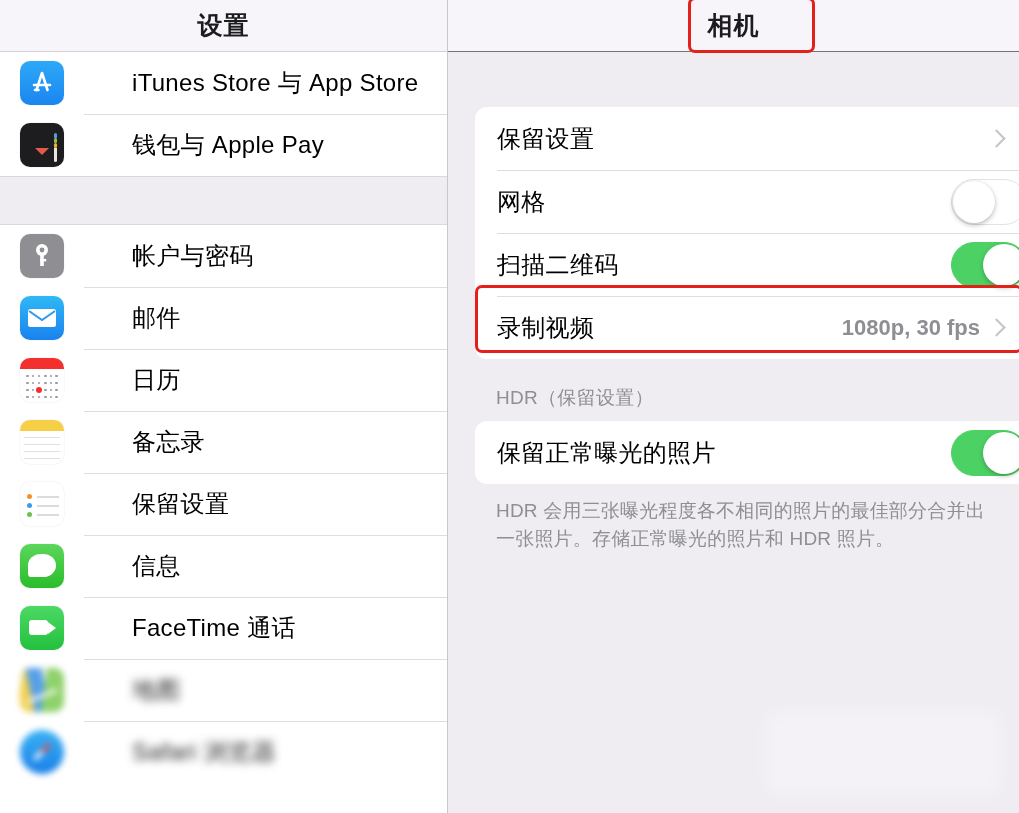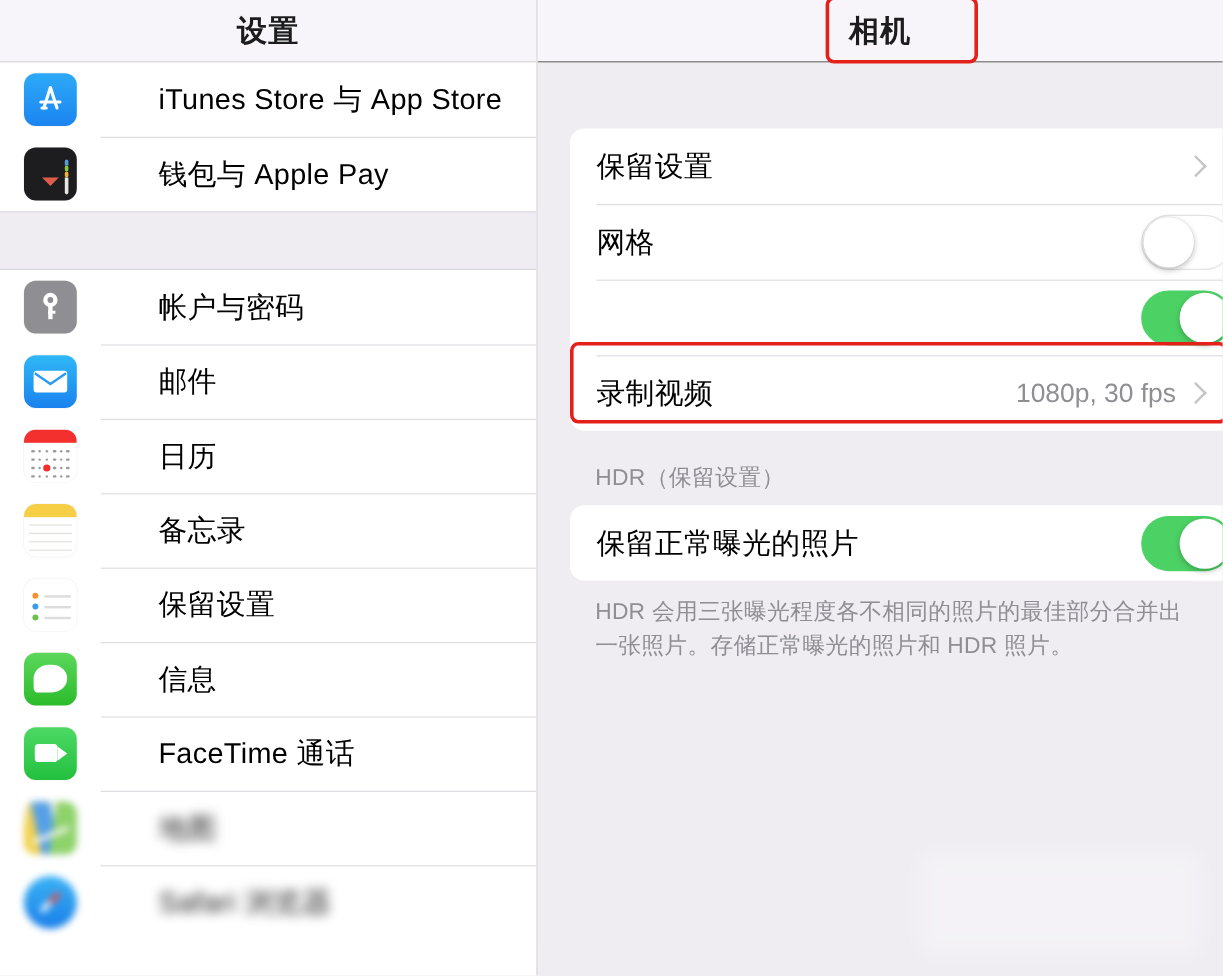--- a/index.html
+++ b/index.html
@@ -249,20 +249,21 @@
     font-size: 24px;
     color: #000;
     letter-spacing: 0.3px;
     white-space: nowrap;
   }
   .cell-right {
     margin-left: auto;
     display: flex;
     align-items: center;
     gap: 10px;
+    font-weight: bold;
   }
   .cell-value {
     font-size: 22px;
     color: #8e8e93;
     white-space: nowrap;
   }
   .chev {
     width: 11px;
     height: 11px;
     border-right: 2.5px solid #c4c4c9;
@@ -531,20 +532,21 @@
         <div class="cell">
           <span class="cell-title">网格</span>
           <span class="cell-right">
             <span class="toggle off">
                 <span class="knob"></span>
               </span>
           </span>
         </div>
 
         <div class="cell">
+          <span class="cell-title">扫描二维码</span>
           <span class="cell-right">
             <span class="toggle on">
                 <span class="knob"></span>
               </span>
           </span>
         </div>
 
         <div class="cell">
           <span class="cell-title">录制视频</span>
           <span class="cell-right">

